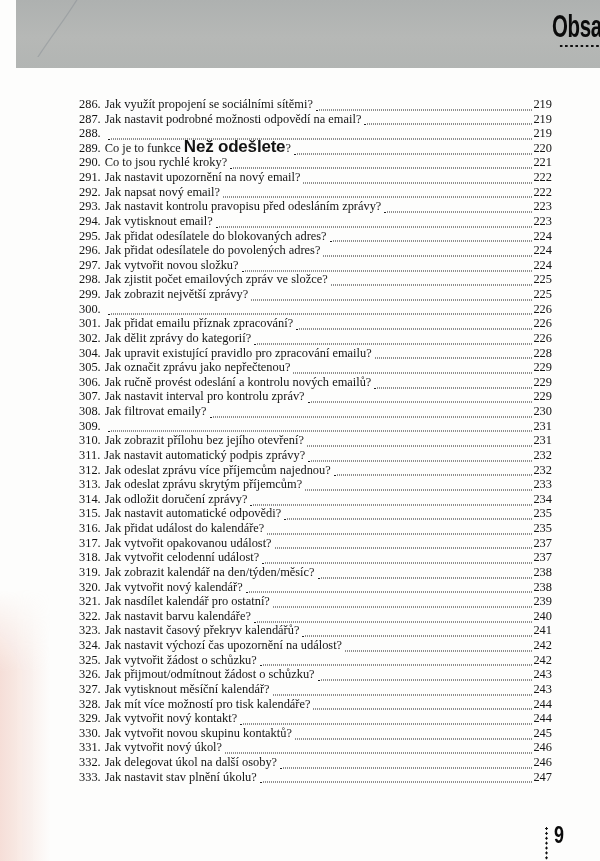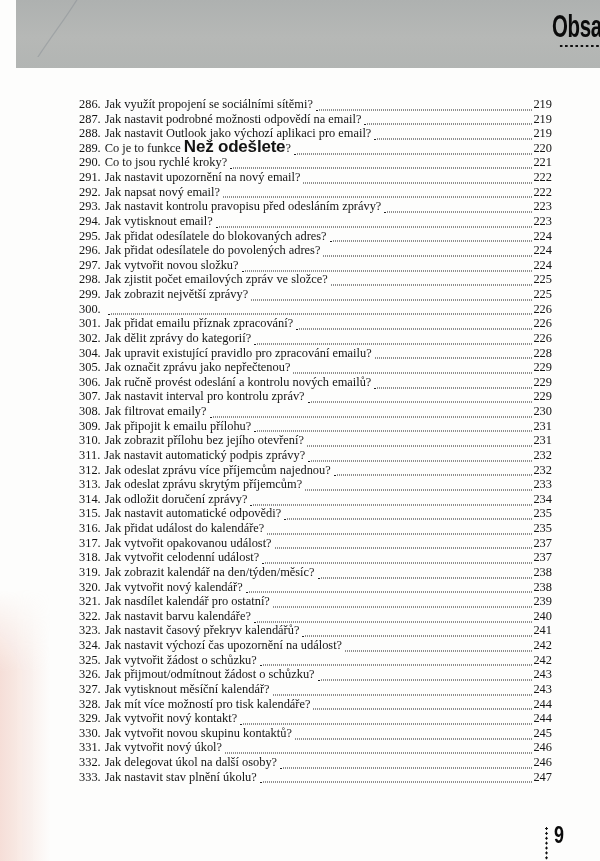--- a/index.html
+++ b/index.html
@@ -120,21 +120,20 @@
     <span class="entry-page">219</span>
   </div>
     <div class="toc-row">
     <span class="entry-number">287.</span>
       <span class="entry-text">Jak nastavit podrobné možnosti odpovědí na email? </span>
     <span class="leader"></span>
     <span class="entry-page">219</span>
   </div>
     <div class="toc-row">
     <span class="entry-number">288.</span>
-      <span class="entry-text">Jak nastavit Outlook jako výchozí aplikaci pro email? </span>
     <span class="leader"></span>
     <span class="entry-page">219</span>
   </div>
     <div class="toc-row">
     <span class="entry-number">289.</span>
       <span class="entry-text">Co je to funkce <span class="ui-bold">Než odešlete</span>?</span>
     <span class="leader"></span>
     <span class="entry-page">220</span>
   </div>
     <div class="toc-row">
@@ -239,21 +238,20 @@
     <span class="entry-page">229</span>
   </div>
     <div class="toc-row">
     <span class="entry-number">308.</span>
       <span class="entry-text">Jak filtrovat emaily? </span>
     <span class="leader"></span>
     <span class="entry-page">230</span>
   </div>
     <div class="toc-row">
     <span class="entry-number">309.</span>
-      <span class="entry-text">Jak připojit k emailu přílohu?</span>
     <span class="leader"></span>
     <span class="entry-page">231</span>
   </div>
     <div class="toc-row">
     <span class="entry-number">310.</span>
       <span class="entry-text">Jak zobrazit přílohu bez jejího otevření? </span>
     <span class="leader"></span>
     <span class="entry-page">231</span>
   </div>
     <div class="toc-row">

